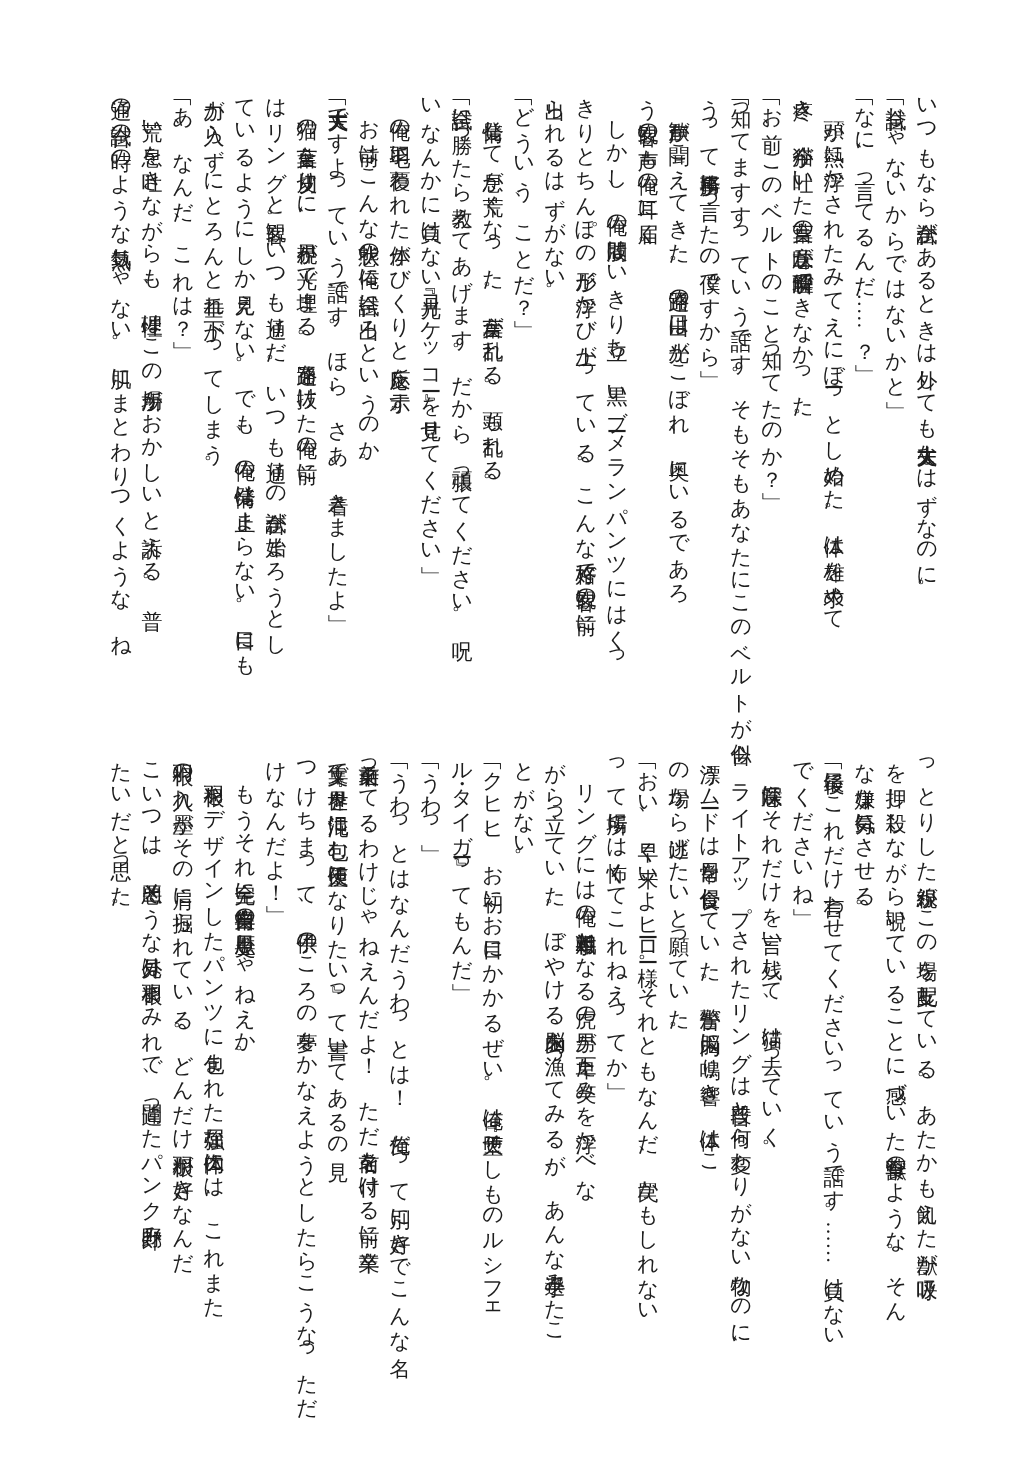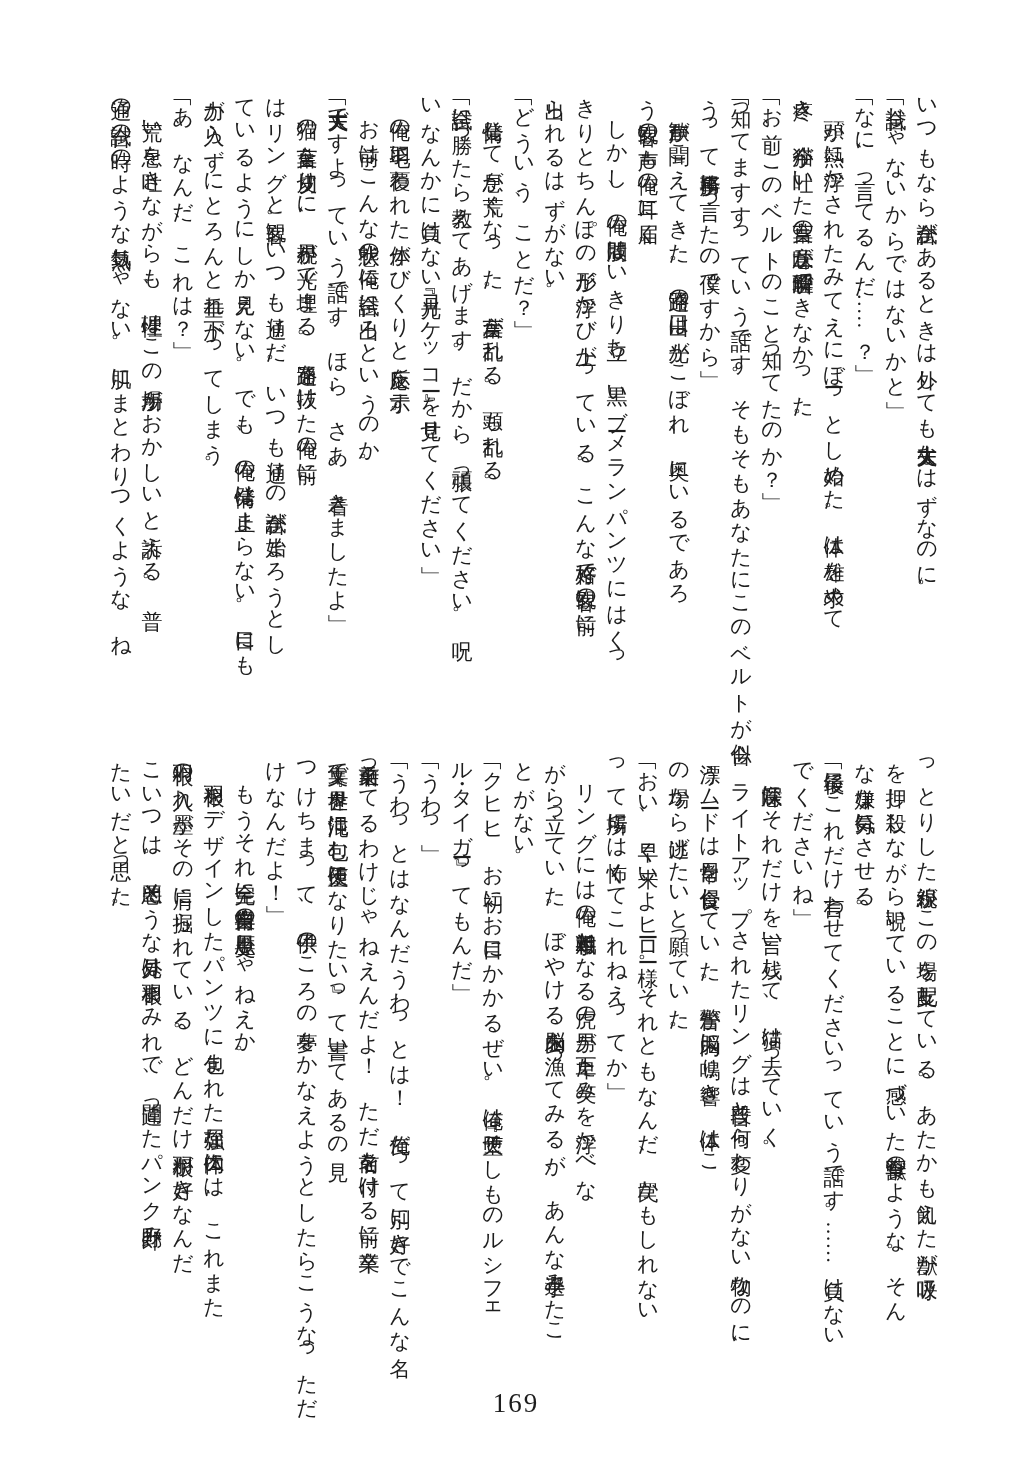--- a/index.html
+++ b/index.html
@@ -105,14 +105,13 @@
       <p class="col indent-none">前名乗ってるわけじゃねえんだよ！　ただ名前を付ける前に卒業</p>
       <p class="col indent-none">文集で『世界を混沌に包む堕天使になりたい』って書いてあるの見</p>
       <p class="col indent-none">つけちまって、子供のころの夢をかなえようとしたらこうなっただ</p>
       <p class="col indent-none">けなんだよ！」</p>
       <p class="col indent-para">もうそれ完全に自業自得の黒歴史じゃねえか。</p>
       <p class="col indent-para">羽根をデザインしたパンツに包まれた屈強な肉体には、これまた</p>
       <p class="col indent-none">羽根の入れ墨がその肩に掘られている。どんだけ羽根が好きなんだ</p>
       <p class="col indent-none">こいつは。凶悪そうな外見は羽根まみれで、間違ったパンク野郎み</p>
       <p class="col indent-none">たいだと思った。</p>
     </section>
-  <footer class="page-number">169</footer>
 </div>
 
 </body></html>

